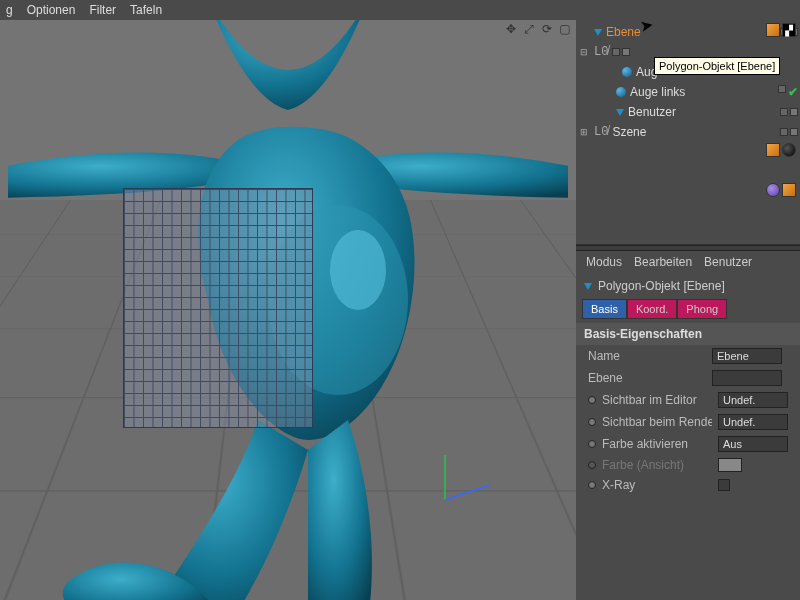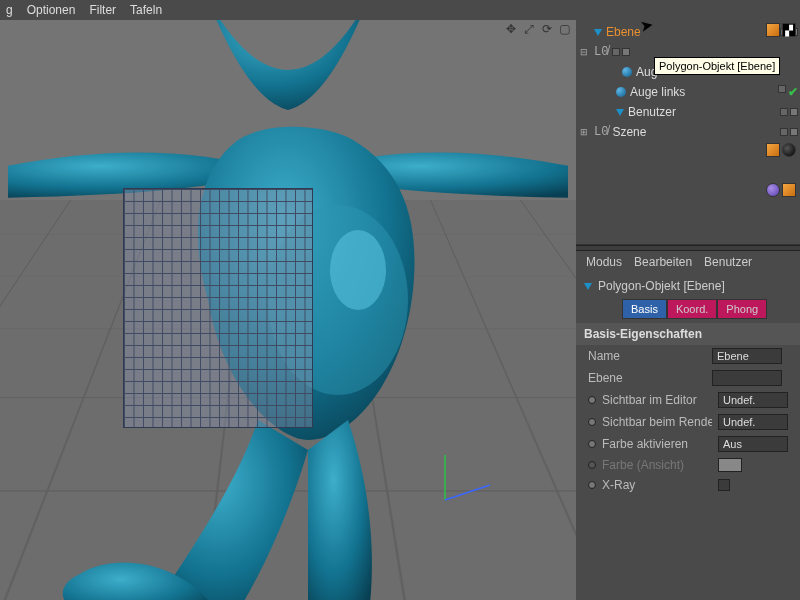--- a/index.html
+++ b/index.html
@@ -67,21 +67,21 @@
 
   
   .attr { flex:1; padding:0; }
   .tabs1 { display:flex; border-bottom:1px solid #333; background:#474747;}
   .tab { padding:4px 8px; color:#aaa; border-right:1px solid #333;}
   .tab.active { color:#e98f2e; background:#555;}
   .toolbar2 { display:flex; gap:12px; padding:4px 10px; background:#4a4a4a; color:#ccc;}
   .obj-head { display:flex; align-items:center; gap:6px; padding:6px 8px;}
   .tabs2 { display:flex; padding:0 6px 4px 6px; gap:0;}
   .tab2 { padding:3px 8px; background:#be185d; color:#ccc; border:1px solid #333; font-size:11px;}
-  .tab2.active { background:#2f61a8; color:#fff;margin-left:40px;}
+  .tab2.active { background:#2f61a8; color:#fff;}
   .section-h { background:#555; padding:4px 8px; font-weight:bold; color:#ddd;}
   .prop { display:flex; align-items:center; padding:3px 6px 3px 12px; gap:6px;}
   .prop .lab { width:118px; color:#bbb; white-space:nowrap; overflow:hidden; }
   .prop .lab.disabled { color:#777; }
   .field { width:70px; height:16px; background:#3b3b3b; border:1px solid #222; color:#ddd; padding:0 4px; font-size:11px;}
   .bullet { width:8px;height:8px;border-radius:50%;background:#777;border:1px solid #222; flex:0 0 auto;}
   .bullet.off { background:#555;}
   .swatch { width:24px;height:14px;background:#888;border:1px solid #222;}
   .cbx { width:12px;height:12px;border:1px solid #222;background:#3b3b3b;}
 

